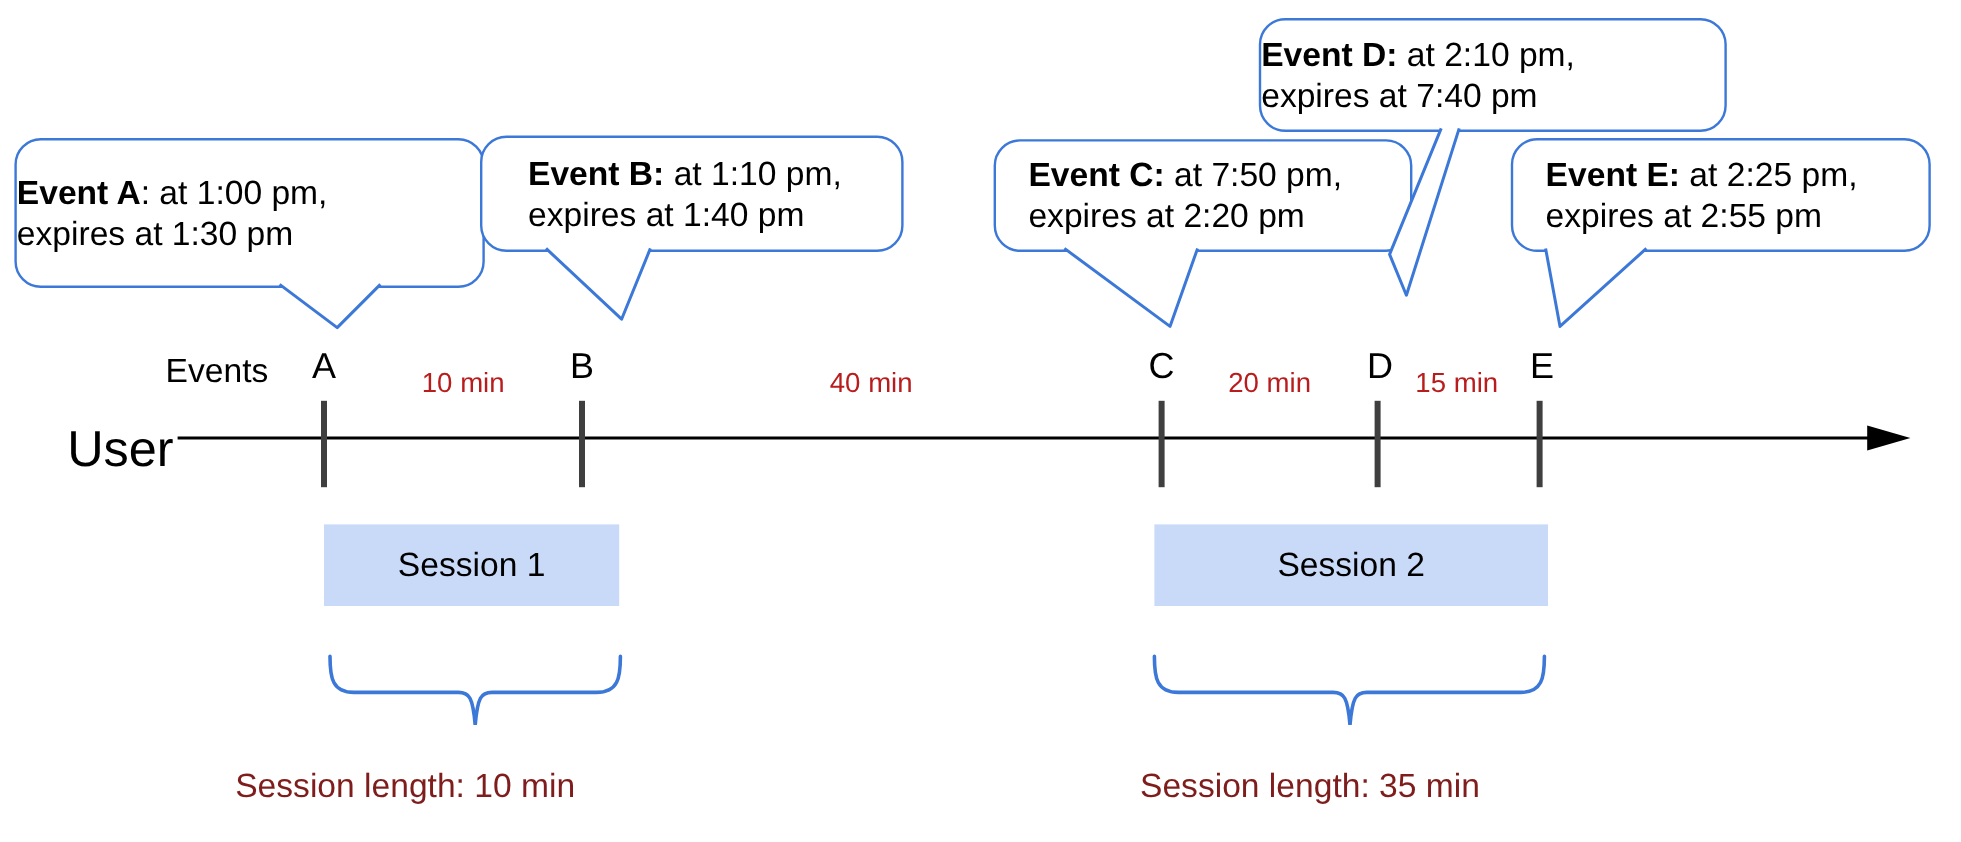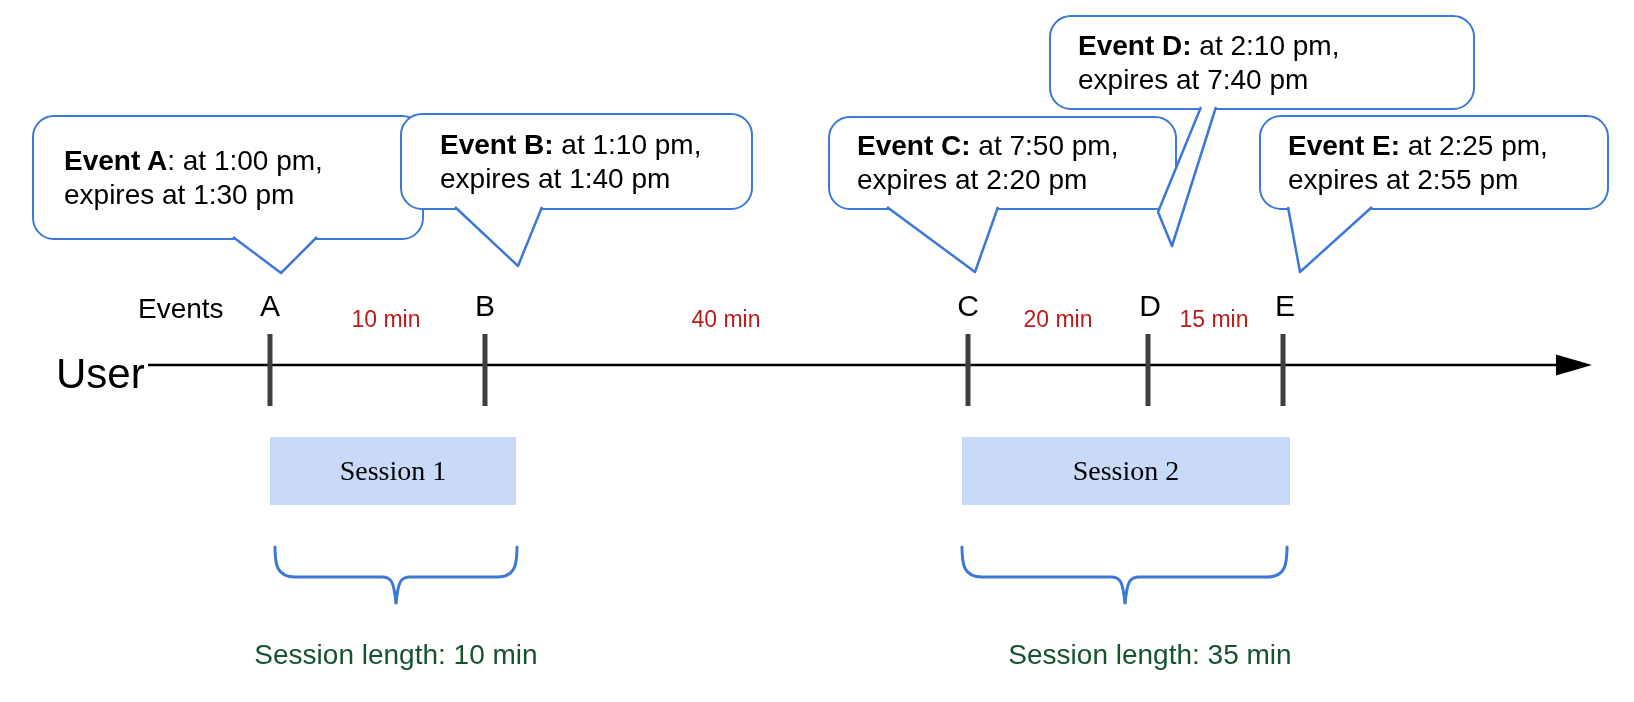--- a/index.html
+++ b/index.html
@@ -30,24 +30,24 @@
     border: 2.5px solid var(--accent-blue, #3c78d8);
     border-radius: 22px;
     display: flex;
     flex-direction: column;
     justify-content: center;
     font-size: 28px;
     line-height: 34px;
     z-index: 3;
   }
   .bubble .ln { white-space: pre; }
-  #bubble-a { left: 32px;   top: 115px; width: 392px; height: 125px; padding-left: 30px; }
+  #bubble-a { left: 12px;   top: 115px; width: 392px; height: 125px; }
   #bubble-b { left: 400px;  top: 113px; width: 353px; height: 97px;  padding-left: 38px; }
   #bubble-c { left: 828px;  top: 116px; width: 349px; height: 94px;  padding-left: 27px; }
-  #bubble-d { left: 1049px; top: 15px;  width: 426px; height: 95px;  padding-left: 27px; }
+  #bubble-d { left: 1049px; top: 15px;  width: 390px; height: 95px;  }
   #bubble-e { left: 1259px; top: 115px; width: 350px; height: 95px;  padding-left: 27px; }
 
   
   .axis-label { position: absolute; z-index: 2; }
   #user-label   { left: 56px;  top: 350px; font-size: 42px; }
   #events-label { left: 138px; top: 293px; font-size: 28px; }
 
   .marker-letter {
     position: absolute; top: 289px; width: 100px;
     text-align: center; font-size: 30px; z-index: 2;
@@ -65,28 +65,28 @@
   #interval-ab { left: 306px; }
   #interval-bc { left: 646px; }
   #interval-cd { left: 978px; }
   #interval-de { left: 1134px; }
 
   
   .session-box {
     position: absolute; top: 437px; height: 68px;
     background: var(--session-fill, #c9daf8);
     display: flex; align-items: center; justify-content: center;
-    font-size: 28px; z-index: 2; font-family: Liberation Serif, serif;
+    font-size: 28px; z-index: 2;
   }
   #session-1-box { left: 270px; width: 246px; }
   #session-2-box { left: 962px; width: 328px; }
 
   .session-length {
     position: absolute; top: 639px; width: 400px;
-    text-align: center; font-size: 28px; color: #14532d; z-index: 2;
+    font-size: 28px; color: #7f1d1d; z-index: 2;
   }
   #session-1-length { left: 196px; }
   #session-2-length { left: 950px; }
 </style>
 </head>
 <body>
 
 <div id="canvas">
 
   <svg class="layer" viewBox="0 0 1634 702">

